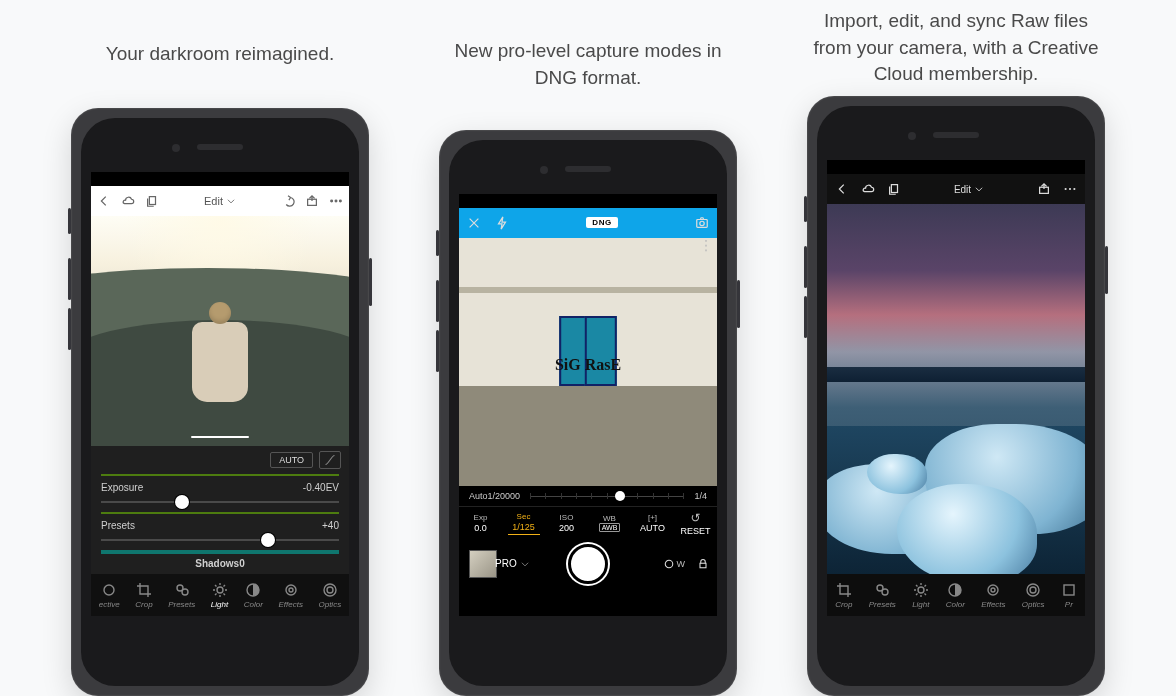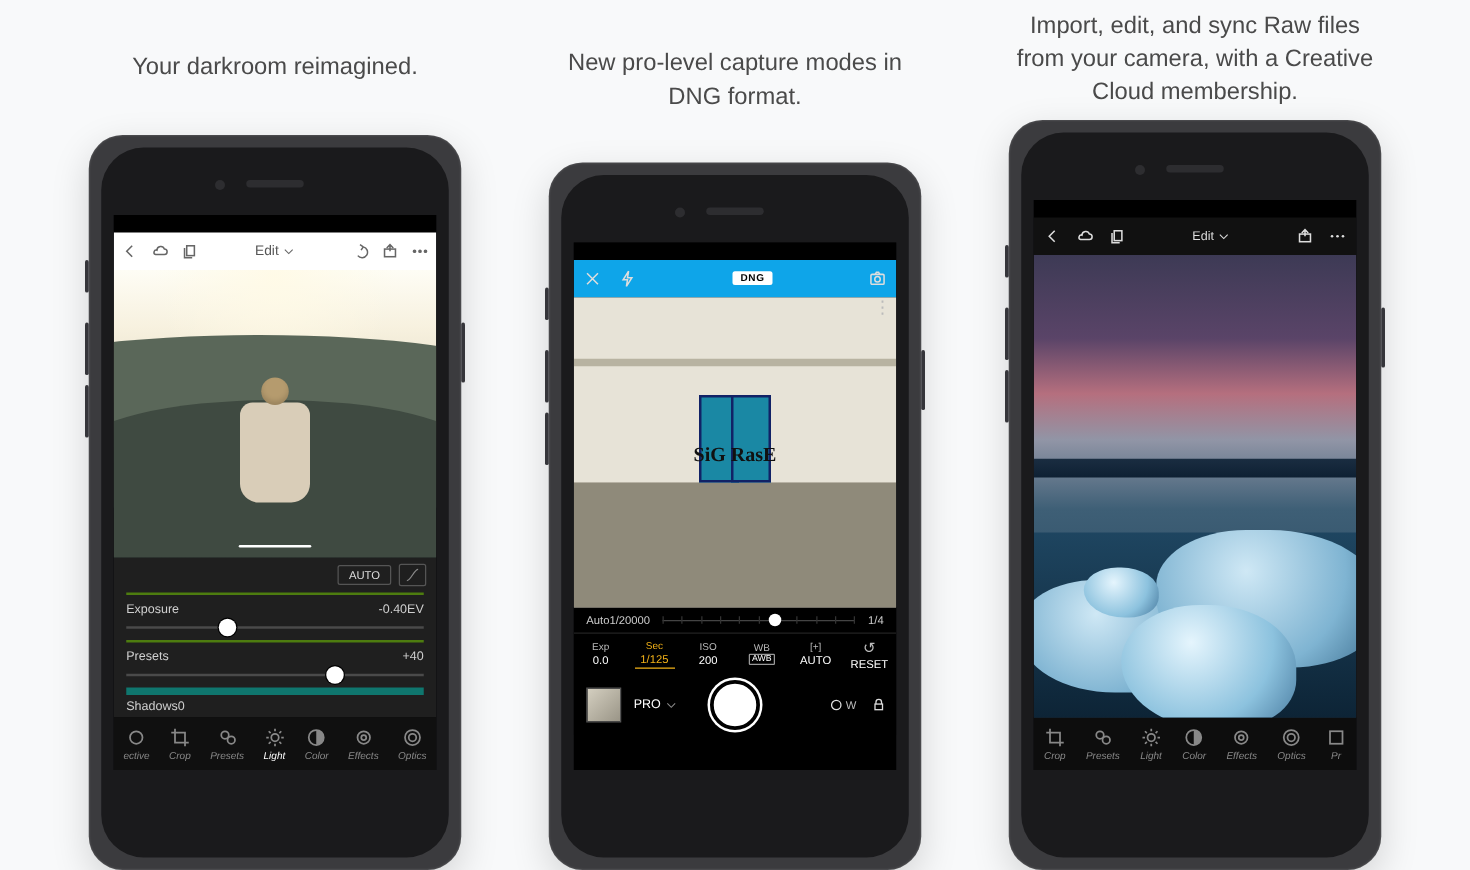--- a/index.html
+++ b/index.html
@@ -103,21 +103,21 @@
   .p1-lower { background:#1f1f1f;}
   .autorow { height:28px; display:flex; justify-content:flex-end; align-items:center; gap:6px; padding:0 8px;}
   .autobtn { border:1px solid #555; color:#ddd; font-size:9px; padding:2px 8px; border-radius:2px;}
   .curvebtn { border:1px solid #555; border-radius:2px; width:22px; height:18px; display:flex; align-items:center; justify-content:center;}
   .sliders { padding: 0 10px; }
   .slrow { height:38px; display:flex; flex-direction:column; justify-content:center; border-top:2px solid #4d7c0f;}
   .slrow .lbls { display:flex; justify-content:space-between; font-size:10px; color:#cfcfcf; margin-bottom:4px;}
   .track { position:relative; height:10px; }
   .track-line { position:absolute; top:50%; left:0; right:0; height:2px; background:#4a4a4a; transform:translateY(-50%);}
   .thumb { position:absolute; top:50%; width:14px; height:14px; border-radius:50%; background:#fff; transform:translate(-50%,-50%); box-shadow:0 0 0 1px #000;}
-  .shadrow { height:24px; padding-top:4px; font-size:10px; color:#cfcfcf; display:flex; justify-content:flex-start; border-top:6px solid #0f766e;}
+  .shadrow { height:24px; padding-top:4px; font-size:10px; color:#cfcfcf; display:flex; justify-content:center; border-top:4px solid #0f766e;font-weight:bold;}
 
   .modebar { height:42px; background:#101010; display:flex; align-items:center; justify-content:space-around; font-size:8px; color:#888;}
   .mode { display:flex; flex-direction:column; align-items:center; gap:2px;font-style:italic;}
   .mode.active { color:#fff; }
   .mode .micon { width:16px; height:16px; display:flex; align-items:center; justify-content:center;}
 
   
   .p2-top { height:30px; background:#0ea5e9; display:flex; align-items:center; justify-content:space-between; padding:0 8px;}
   .p2-top .left, .p2-top .right { display:flex; gap:14px; align-items:center; }
   .dngpill { background:#fff; color:#000; font-size:8px; font-weight:700; padding:1px 6px; border-radius:2px; letter-spacing:.5px;}
@@ -144,21 +144,21 @@
   .ticks span { width:1px; height:6px; background:#333;}
   .meta { height:34px; display:flex; justify-content:space-around; align-items:center; border-top:1px solid #222; padding:4px 0;}
   .mcell { display:flex; flex-direction:column; align-items:center; font-size:8px; color:#bbb; min-width:32px;}
   .mcell .v { color:#fff; font-size:9px; margin-top:1px;}
   .mcell.sec .k,.mcell.sec .v { color:#f2b117;}
   .mcell.sec { border-bottom:1px solid #f2b117; padding-bottom:2px;}
   .awb { font-size:7px; border:1px solid #999; color:#fff; padding:0 2px; border-radius:1px;}
   .reset { color:#bbb;}
   .shutrow { height:48px; display:flex; align-items:center; justify-content:center; gap:12px; position:relative; padding:0 8px;}
   .thumbimg { width:28px; height:28px; background:linear-gradient(135deg,#d4cfc0,#9a9587); border:1px solid #555; position:absolute; left:10px;}
-  .probadge { position:absolute; left:48px; font-size:10px; color:#fff; display:flex; align-items:center; gap:3px;}
+  .probadge { position:absolute; left:36px; font-size:10px; color:#fff; display:flex; align-items:center; gap:3px;}
   .shutter { width:40px; height:40px; border-radius:50%; background:#fff; border:3px solid #000; box-shadow:0 0 0 2px #fff;}
   .rgrp { position:absolute; right:8px; display:flex; gap:12px; align-items:center;}
   .sbtn { display:flex; align-items:center; gap:2px; color:#bbb; font-size:9px;}
 
   
   .p3-top { height:30px; background:#111; display:flex; align-items:center; justify-content:space-between; padding:0 8px; color:#ddd;}
   .p3-top .grp { display:flex; gap:12px; align-items:center;}
   .p3-photo {
     height: 370px; position:relative; overflow:hidden;
     background: linear-gradient(180deg,#3d3a55 0%, #5a4468 18%, #b56f7e 30%, #9195a6 40%, #3e5f76 55%, #1d3a52 100%);

